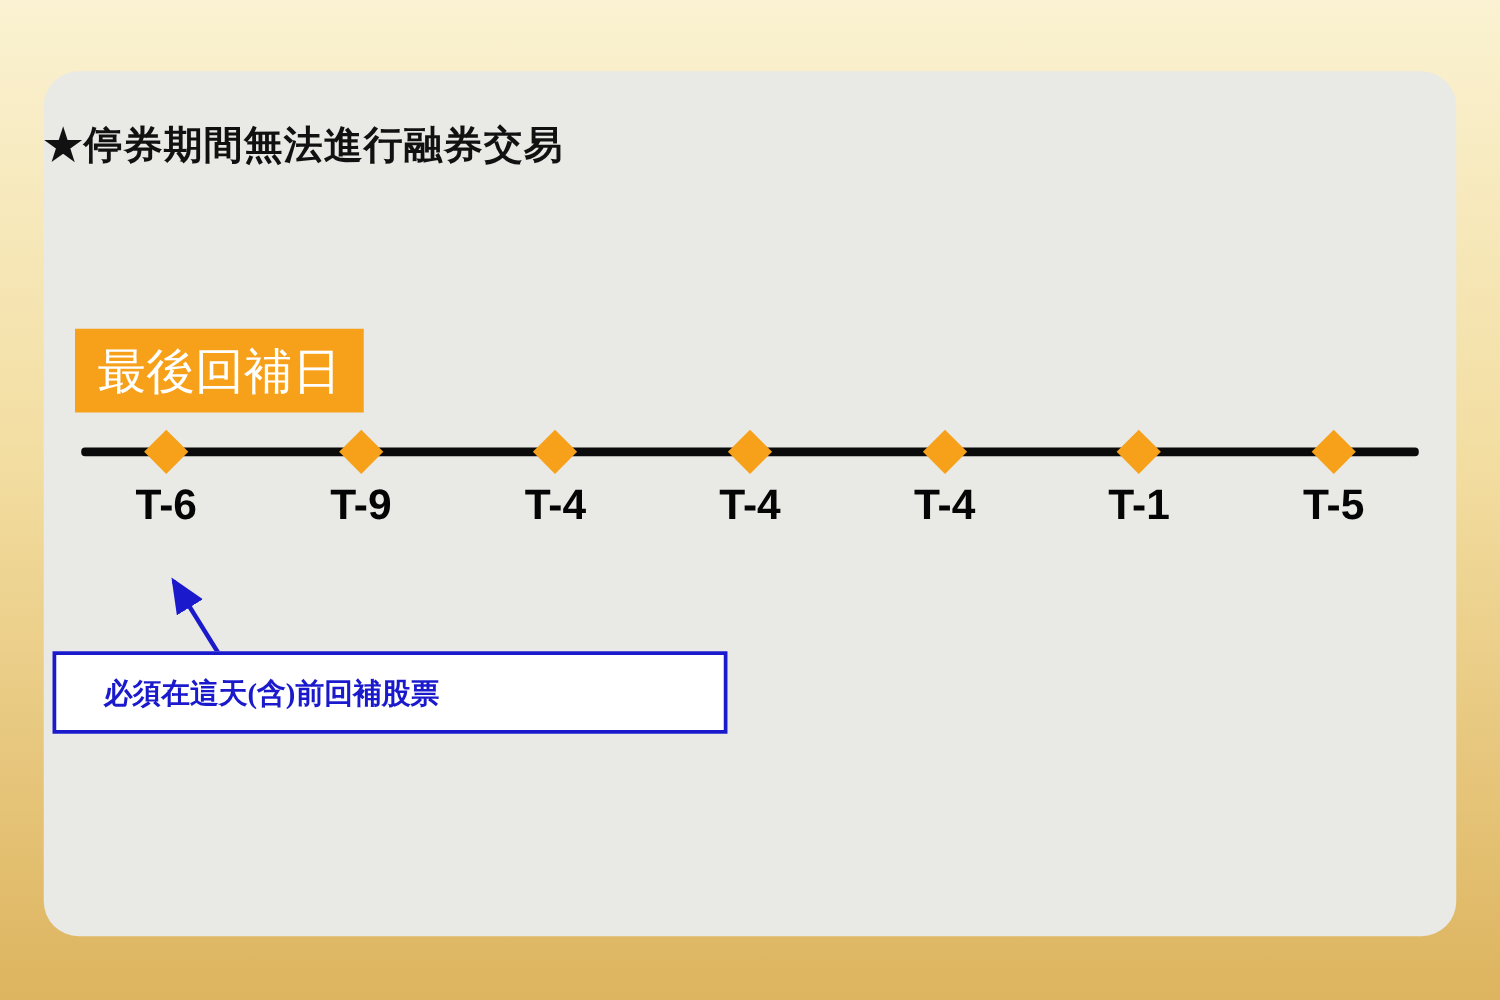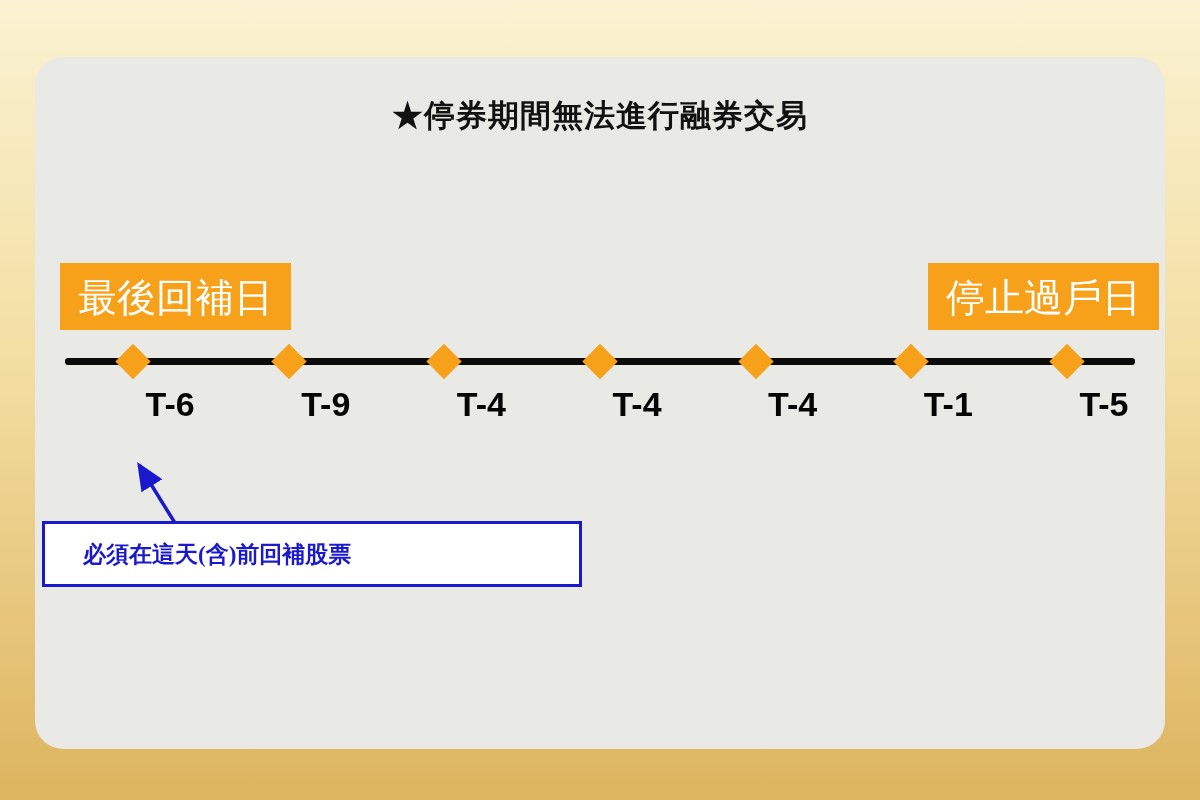--- a/index.html
+++ b/index.html
@@ -9,21 +9,20 @@
     background: linear-gradient(180deg, #faf2d2 0%, #f3dea2 45%, #ddb45f 100%);
     position: relative;
     overflow: hidden;
   }
   .panel {
     position:absolute; left:35px; top:57px; width:1130px; height:692px;
     background:#e9e9e6; border-radius:28px;
   }
   .title {
     position:absolute; top:38px; left:0; width:100%;
-    text-align:center;
     font-family:"Liberation Serif", serif;
     font-weight:bold; font-size:31px; color:#111;
     letter-spacing:1px;
   }
   .tag {
     position:absolute; top:206px;
     background: var(--orange);
     color:#ffffff;
     font-family:"Liberation Serif", serif;
     font-size:39px;
@@ -50,21 +49,20 @@
     width:25px; height:25px;
     transform: translateX(-50%) rotate(45deg);
     background: var(--orange);
   }
   .tick-label {
     position:absolute; left:0; top:40px;
     transform: translateX(-50%);
     font-family:"Liberation Sans", sans-serif;
     font-weight:bold; font-size:34px; color:#050505;
     white-space:nowrap;
-    margin-left:37px;
   }
 
   .arrow-svg {
     position:absolute; left:88px; top:398px; width:80px; height:78px;
     overflow:visible;
   }
 
   .callout {
     position:absolute; left:7px; top:464px;
     width:540px; height:66px;
@@ -79,21 +77,20 @@
   }
 </style>
 </head>
 <body>
 
 <div class="panel">
 
   <div class="title">★停券期間無法進行融券交易</div>
 
   <div class="tag tag-left">最後回補日</div>
-  <div class="tag tag-right">停止過戶日</div>
 
   <div class="timeline">
     <div class="tl-line"></div>
 
     <div class="tick" style="left:6.36%">
       <div class="diamond"></div>
       <div class="tick-label">T-6</div>
     </div>
     <div class="tick" style="left:20.91%">
       <div class="diamond"></div>

